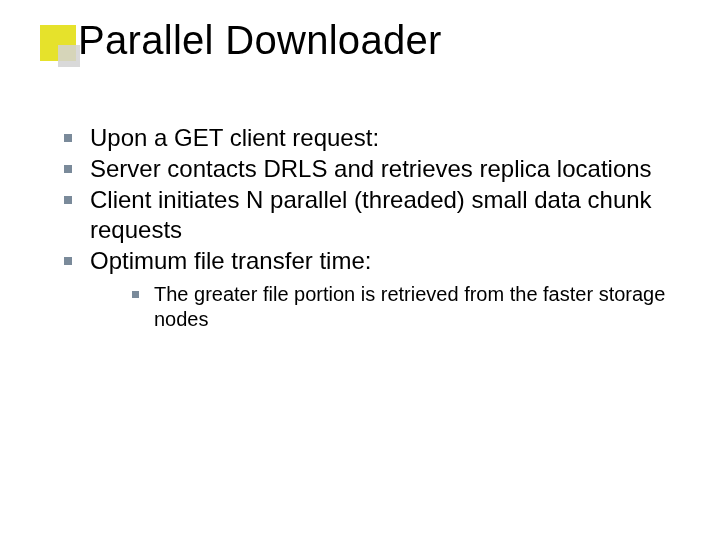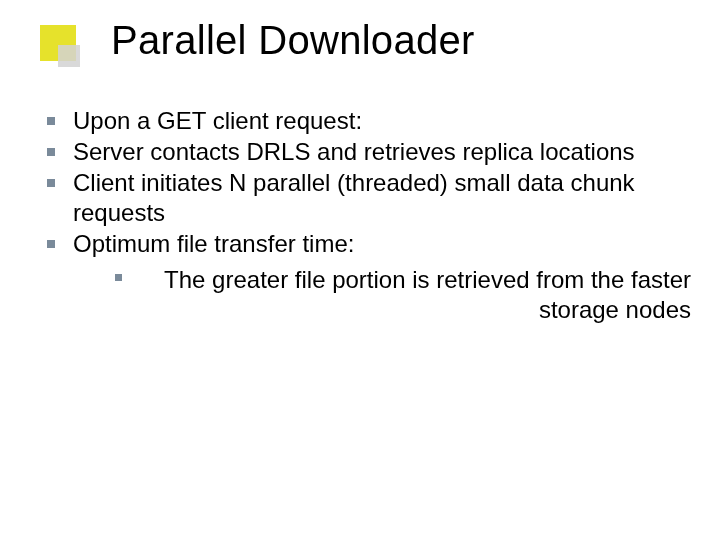--- a/index.html
+++ b/index.html
@@ -36,34 +36,34 @@
     top: 27px;
     left: 18px;
     width: 22px;
     height: 22px;
     background: #d2d2d2;
     opacity: 0.85;
   }
   .title-text {
     position: absolute;
     top: 0px;
-    left: 71px;
+    left: 38px;
     font-size: 40px;
     white-space: nowrap;
     letter-spacing: 0.3px;
   }
   .body {
     position: absolute;
     top: 105px;
     left: 36px;
     right: 28px;
   }
   ul.level1 {
     list-style: none;
-    margin: 1px;
+    margin: 18px;
     padding: 0;
   }
   ul.level1 > li {
     position: relative;
     padding-left: 36px;
     font-size: 24px;
     line-height: 1.25;
     margin: 0 0 1px 0;
   }
   ul.level1 > li::before {
@@ -77,23 +77,22 @@
   }
   ul.level2 {
     list-style: none;
     margin: 6px 0 6px 0;
     padding: 0;
   }
   ul.level2 > li {
     position: relative;
     padding-left: 34px;
     margin-left: 30px;
-    font-size: 24px;
+    font-size: 20px;
     line-height: 1.25;
-    text-align: right;
   }
   ul.level2 > li::before {
     content: "";
     position: absolute;
     left: 12px;
     top: 9px;
     width: 7px;
     height: 7px;
     background: #7a8a9a;
   }

